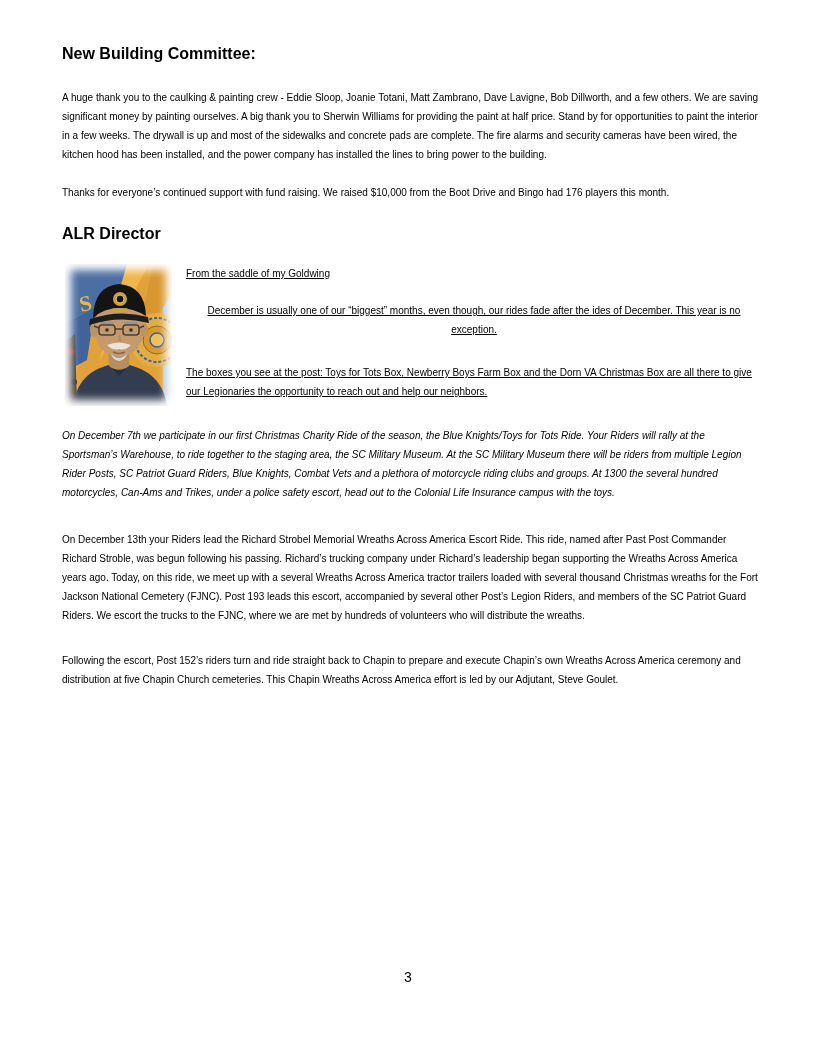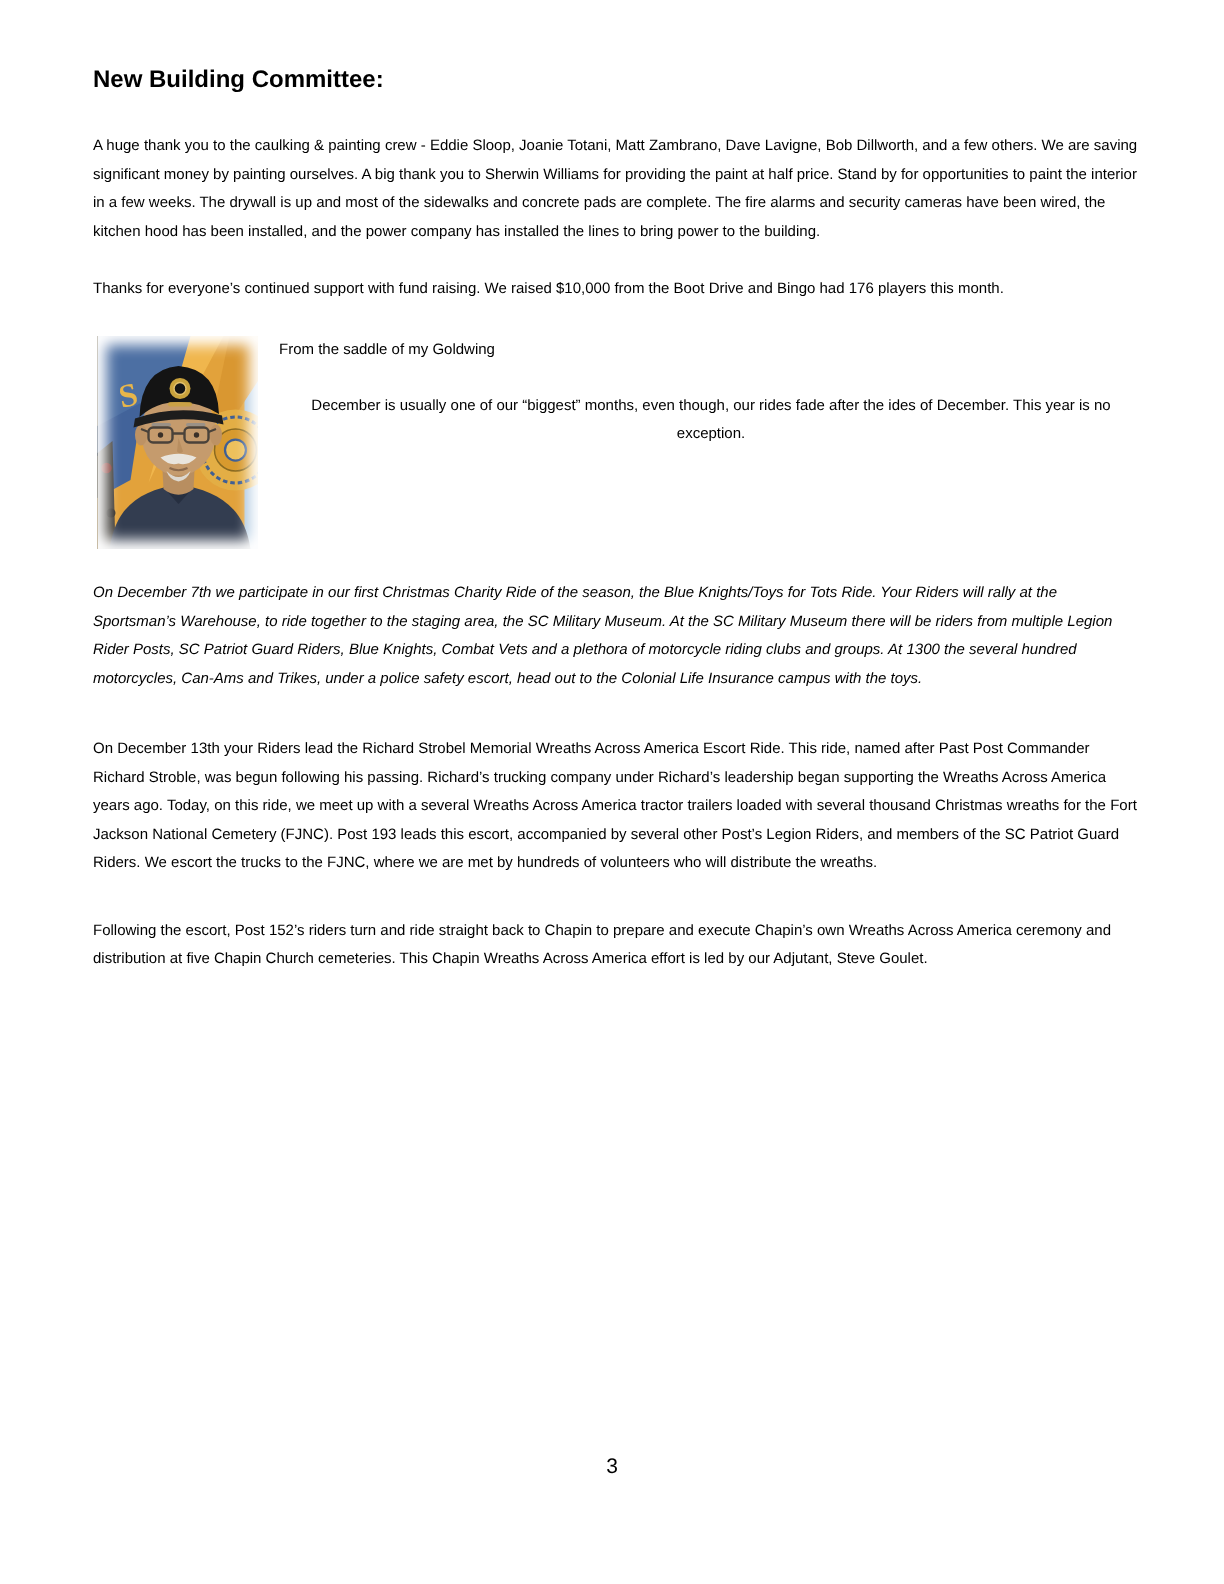--- a/index.html
+++ b/index.html
@@ -70,20 +70,21 @@
   .photo-wrap::after {
     content: "";
     position: absolute;
     inset: 0;
     box-shadow: inset 0 0 9px 6px #ffffff;
     pointer-events: none;
   }
   .media-text {
     flex: 1 1 auto;
     padding-top: 0;
+    text-decoration: underline;
   }
   .media-text p.intro-1 { margin: 0 0 18px 0; }
   .media-text p.intro-2 { margin: 0 0 24px 0; text-align: center; }
   .media-text p.intro-3 { margin: 0; }
 
   .page-number {
     position: absolute;
     left: 0;
     top: 968px;
     width: 816px;
@@ -98,20 +99,21 @@
 <div class="page">
   <div class="content">
 
     <h2>New Building Committee:</h2>
 
     <p>A huge thank you to the caulking &amp; painting crew - Eddie Sloop, Joanie Totani, Matt Zambrano, Dave Lavigne, Bob Dillworth, and a few others. We are saving significant money by painting ourselves. A big thank you to Sherwin Williams for providing the paint at half price. Stand by for opportunities to paint the interior in a few weeks. The drywall is up and most of the sidewalks and concrete pads are complete. The fire alarms and security cameras have been wired, the kitchen hood has been installed, and the power company has installed the lines to bring power to the building.</p>
 
     <p class="para-2">Thanks for everyone’s continued support with fund raising. We raised $10,000 from the Boot Drive and Bingo had 176 players this month.</p>
 
 
+    <h2 class="alr-heading">ALR Director</h2>
 
     <div class="media-row">
       <div class="photo-wrap">
         <svg viewBox="0 0 107 142" aria-hidden="true">
 
           <rect x="0" y="0" width="107" height="142" fill="#e2a23b"></rect>
 
           <rect x="98" y="0" width="9" height="142" fill="#a8c4de"></rect>
 
           <path d="M0,0 L72,0 L40,52 L0,80 Z" fill="#4c6fa3"></path>
@@ -165,20 +167,21 @@
           <path d="M42,81 Q54,76 66,81 Q60,87 54,85 Q48,87 42,81 Z" fill="#e9e5dd"></path>
 
           <path d="M48,88 Q54,91 60,88" stroke="#8c6a4c" stroke-width="1.4" fill="none"></path>
 
           <path d="M46,90 Q54,98 62,90 Q60,96 54,97 Q48,96 46,90 Z" fill="#ddd8cf"></path>
         </svg>
       </div>
       <div class="media-text">
         <p class="intro-1">From the saddle of my Goldwing</p>
         <p class="intro-2">December is usually one of our “biggest” months, even though, our rides fade after the ides of December. This year is no exception.</p>
+        <p class="intro-3">The boxes you see at the post: Toys for Tots Box, Newberry Boys Farm Box and the Dorn VA Christmas Box are all there to give our Legionaries the opportunity to reach out and help our neighbors.</p>
       </div>
     </div>
 
     <p class="ride-para-1">On December 7th we participate in our first Christmas Charity Ride of the season, the Blue Knights/Toys for Tots Ride. Your Riders will rally at the Sportsman’s Warehouse, to ride together to the staging area, the SC Military Museum. At the SC Military Museum there will be riders from multiple Legion Rider Posts, SC Patriot Guard Riders, Blue Knights, Combat Vets and a plethora of motorcycle riding clubs and groups. At 1300 the several hundred motorcycles, Can-Ams and Trikes, under a police safety escort, head out to the Colonial Life Insurance campus with the toys.</p>
 
     <p class="ride-para-2">On December 13th your Riders lead the Richard Strobel Memorial Wreaths Across America Escort Ride. This ride, named after Past Post Commander Richard Stroble, was begun following his passing. Richard’s trucking company under Richard’s leadership began supporting the Wreaths Across America years ago. Today, on this ride, we meet up with a several Wreaths Across America tractor trailers loaded with several thousand Christmas wreaths for the Fort Jackson National Cemetery (FJNC). Post 193 leads this escort, accompanied by several other Post’s Legion Riders, and members of the SC Patriot Guard Riders. We escort the trucks to the FJNC, where we are met by hundreds of volunteers who will distribute the wreaths.</p>
 
     <p class="ride-para-3">Following the escort, Post 152’s riders turn and ride straight back to Chapin to prepare and execute Chapin’s own Wreaths Across America ceremony and distribution at five Chapin Church cemeteries. This Chapin Wreaths Across America effort is led by our Adjutant, Steve Goulet.</p>
 
   </div>

